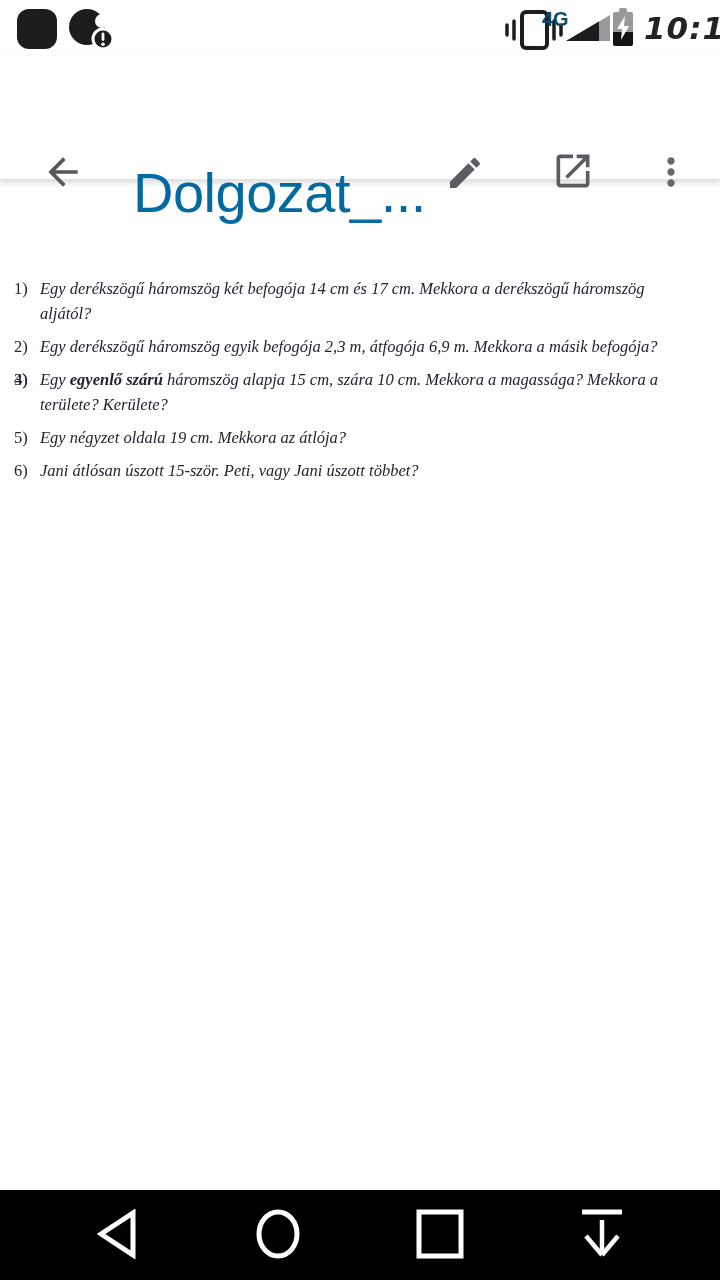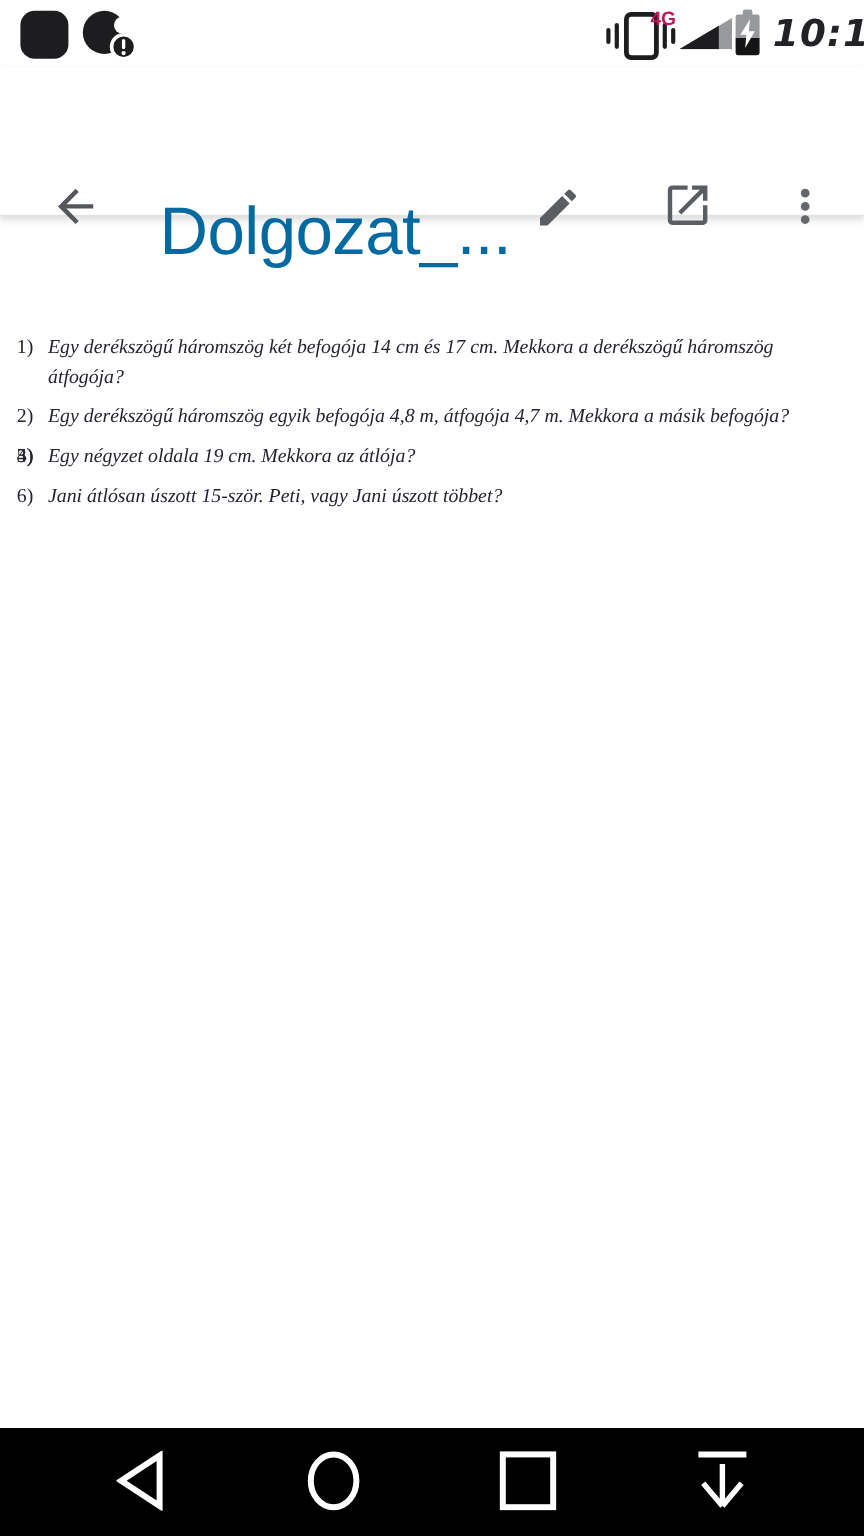--- a/index.html
+++ b/index.html
@@ -7,21 +7,21 @@
   body { font-family:"Liberation Sans", sans-serif; background:#ffffff; position:relative; overflow:hidden; }
 
   .screen { position:absolute; inset:0; width:720px; height:1280px; background:#fff; }
 
   
   .status-bar { position:absolute; left:0; top:0; width:720px; height:56px; background:#ffffff; }
   .sq-app-icon { position:absolute; left:17px; top:9px; width:40px; height:40px; background:#1d1d1f; border-radius:12px; }
   .disc-icon { position:absolute; left:66px; top:6px; }
   .vibrate-icon { position:absolute; left:503px; top:10px; }
   .network { position:absolute; left:542px; top:8px; width:70px; height:42px; }
-  .network .nettype { position:absolute; left:0; top:0; font-size:16px; font-weight:bold; color:#be185d; letter-spacing:0; }
+  .network .nettype { position:absolute; left:0; top:0; font-size:20px; font-weight:bold; color:#0c4a6e; letter-spacing:0; }
   .network svg { position:absolute; left:24px; top:7px; }
   .battery { position:absolute; left:613px; top:8px; width:20px; height:42px; }
   .battery .cap { position:absolute; left:6px; top:0; width:8px; height:5px; background:#97999c; border-radius:2px 2px 0 0; }
   .battery .body { position:absolute; left:0; top:4px; width:20px; height:34px; border-radius:2px; background:linear-gradient(to bottom,#97999c 0 58%,#141414 58% 100%); }
   .battery svg { position:absolute; left:2px; top:7px; }
   .clock { position:absolute; left:644px; top:10px; width:76px; font-size:31px; font-style:italic; font-weight:bold; color:#222326; letter-spacing:1px; font-family:"DejaVu Sans", sans-serif; }
 
   
   .toolbar { position:absolute; left:0; top:56px; width:720px; height:124px; background:#ffffff;
              border-bottom:1px solid #e2e2e2; box-shadow:0 3px 6px rgba(0,0,0,0.14); z-index:5; }
@@ -129,31 +129,33 @@
         </svg>
       </span>
     </button>
   </div>
 
   <main class="doc">
     <div class="problems">
         <div class="problem">
           <span class="num">1)</span>
           <div class="line"><span>Egy derékszögű háromszög két befogója 14 cm és 17 cm. Mekkora a derékszögű háromszög</span></div>
-          <div class="line"><span>átfogója?</span></div>
+          <div class="line"><span>aljától?</span></div>
         </div>
         <div class="problem">
           <span class="num">2)</span>
-          <div class="line"><span>Egy derékszögű háromszög egyik befogója 4,8 m, átfogója 4,7 m. Mekkora a másik befogója?</span></div>
+          <div class="line"><span>Egy derékszögű háromszög egyik befogója 2,3 m, átfogója 6,9 m. Mekkora a másik befogója?</span></div>
         </div>
         <div class="problem">
           <span class="num">3)</span>
         </div>
         <div class="problem">
           <span class="num">4)</span>
+          <div class="line"><span>Egy </span><span class="b">egyenlő szárú</span><span> háromszög alapja 15 cm, szára 10 cm. Mekkora a magassága? Mekkora a</span></div>
+          <div class="line"><span>területe? Kerülete?</span></div>
         </div>
         <div class="problem">
           <span class="num">5)</span>
           <div class="line"><span>Egy négyzet oldala 19 cm. Mekkora az átlója?</span></div>
         </div>
         <div class="problem">
           <span class="num">6)</span>
           <div class="line"><span>Jani átlósan úszott 15-ször. Peti, vagy Jani úszott többet?</span></div>
         </div>
       </div>

